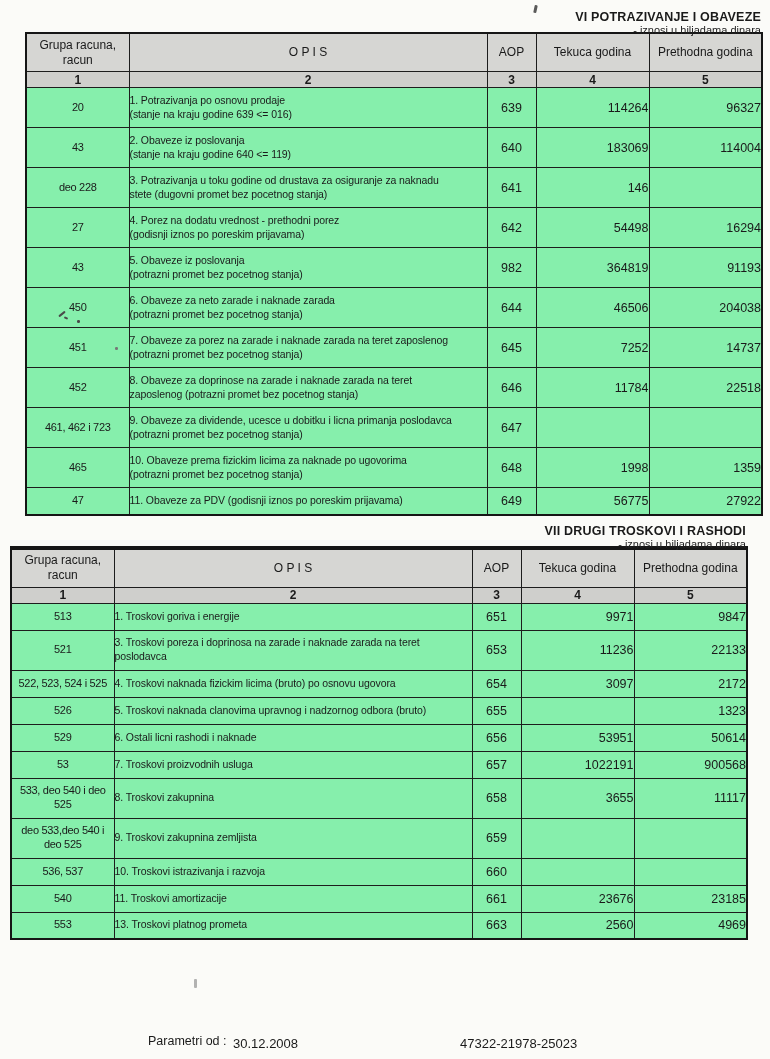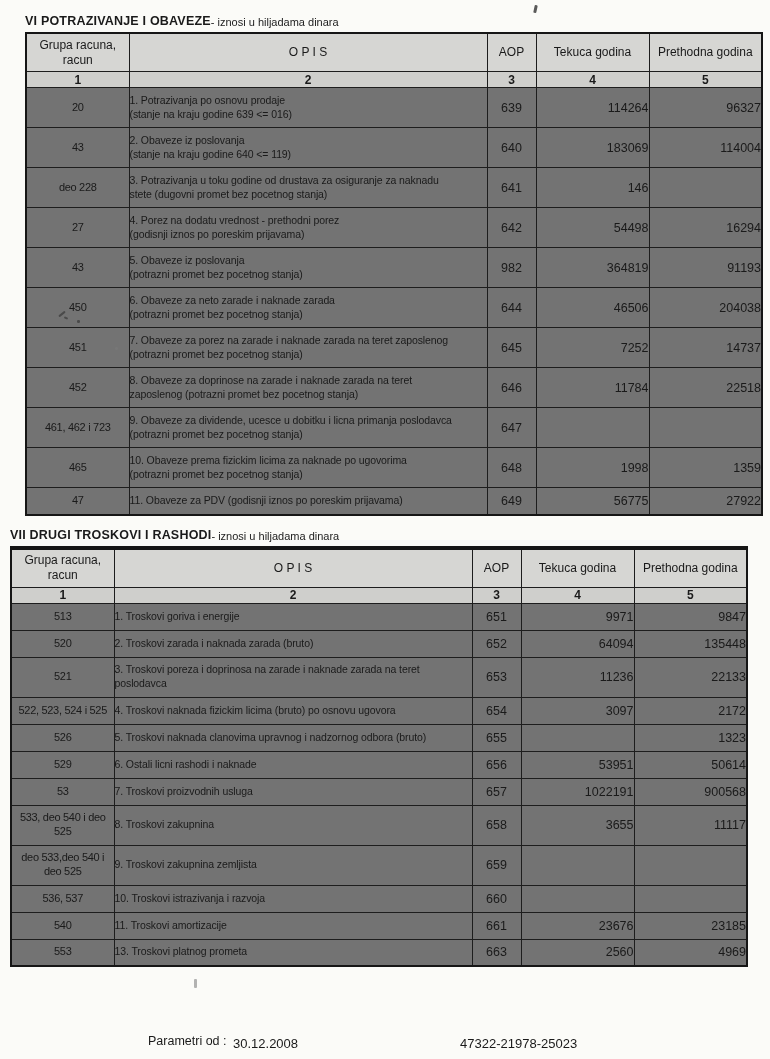--- a/index.html
+++ b/index.html
@@ -12,30 +12,30 @@
     overflow:hidden;
   }
   .sheet{position:relative;width:770px;height:1059px;}
 
   .section{margin-left:25px;width:736px;}
   .sec-vi{padding-top:10px;}
   .sec-vii{margin-top:8px;margin-left:10px;}
 
   .tbl-head{
     display:flex;align-items:flex-end;
-    margin-bottom:4px;height:18px;
+    margin-bottom:4px;height:18px;flex-direction:column;
   }
   .tbl-title{font-size:12.5px;font-weight:700;letter-spacing:.2px;}
   .tbl-note{font-size:11px;color:#222;}
 
   table.fin{
     border-collapse:collapse;
     table-layout:fixed;
     width:736px;
-    background:#737373;
+    background:#86efac;
   }
   table.fin th, table.fin td{
     border:1.5px solid #1d1d1d;
     padding:0;
     overflow:hidden;
   }
   table.fin{border:2.5px solid #161616;}
   table.fin.thick-top{border-top-width:4px;}
 
   col.c-acct{width:103px;}
@@ -260,27 +260,20 @@
         </tr>
       </thead>
       <tbody>
           <tr class="h1">
             <td class="acct">513</td>
             <td class="desc">1. Troskovi goriva i energije</td>
             <td class="aop">651</td>
             <td class="val">9971</td>
             <td class="val">9847</td>
           </tr>
-          <tr class="h1">
-            <td class="acct">520</td>
-            <td class="desc">2. Troskovi zarada i naknada zarada (bruto)</td>
-            <td class="aop">652</td>
-            <td class="val">64094</td>
-            <td class="val">135448</td>
-          </tr>
           <tr class="h2">
             <td class="acct">521</td>
             <td class="desc">3. Troskovi poreza i doprinosa na zarade i naknade zarada na teret
 poslodavca</td>
             <td class="aop">653</td>
             <td class="val">11236</td>
             <td class="val">22133</td>
           </tr>
           <tr class="h1">
             <td class="acct">522, 523, 524 i 525</td>

